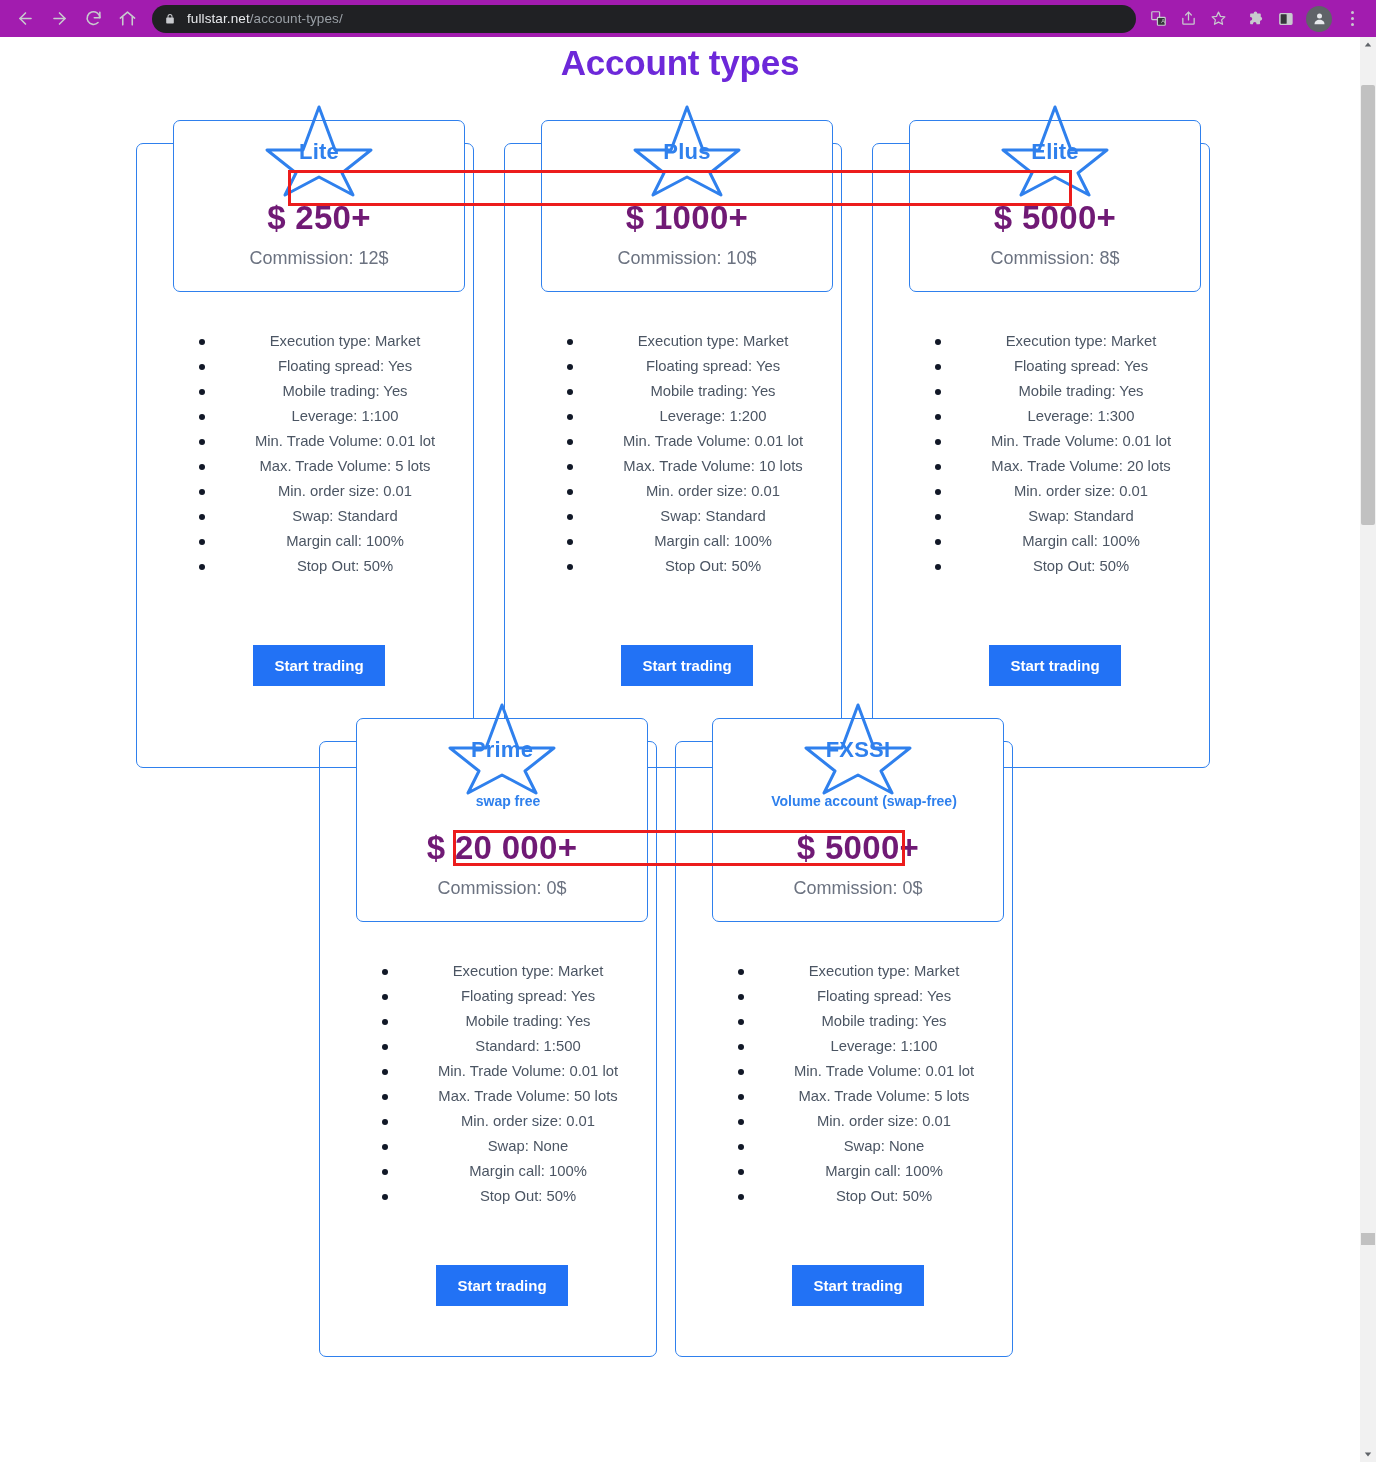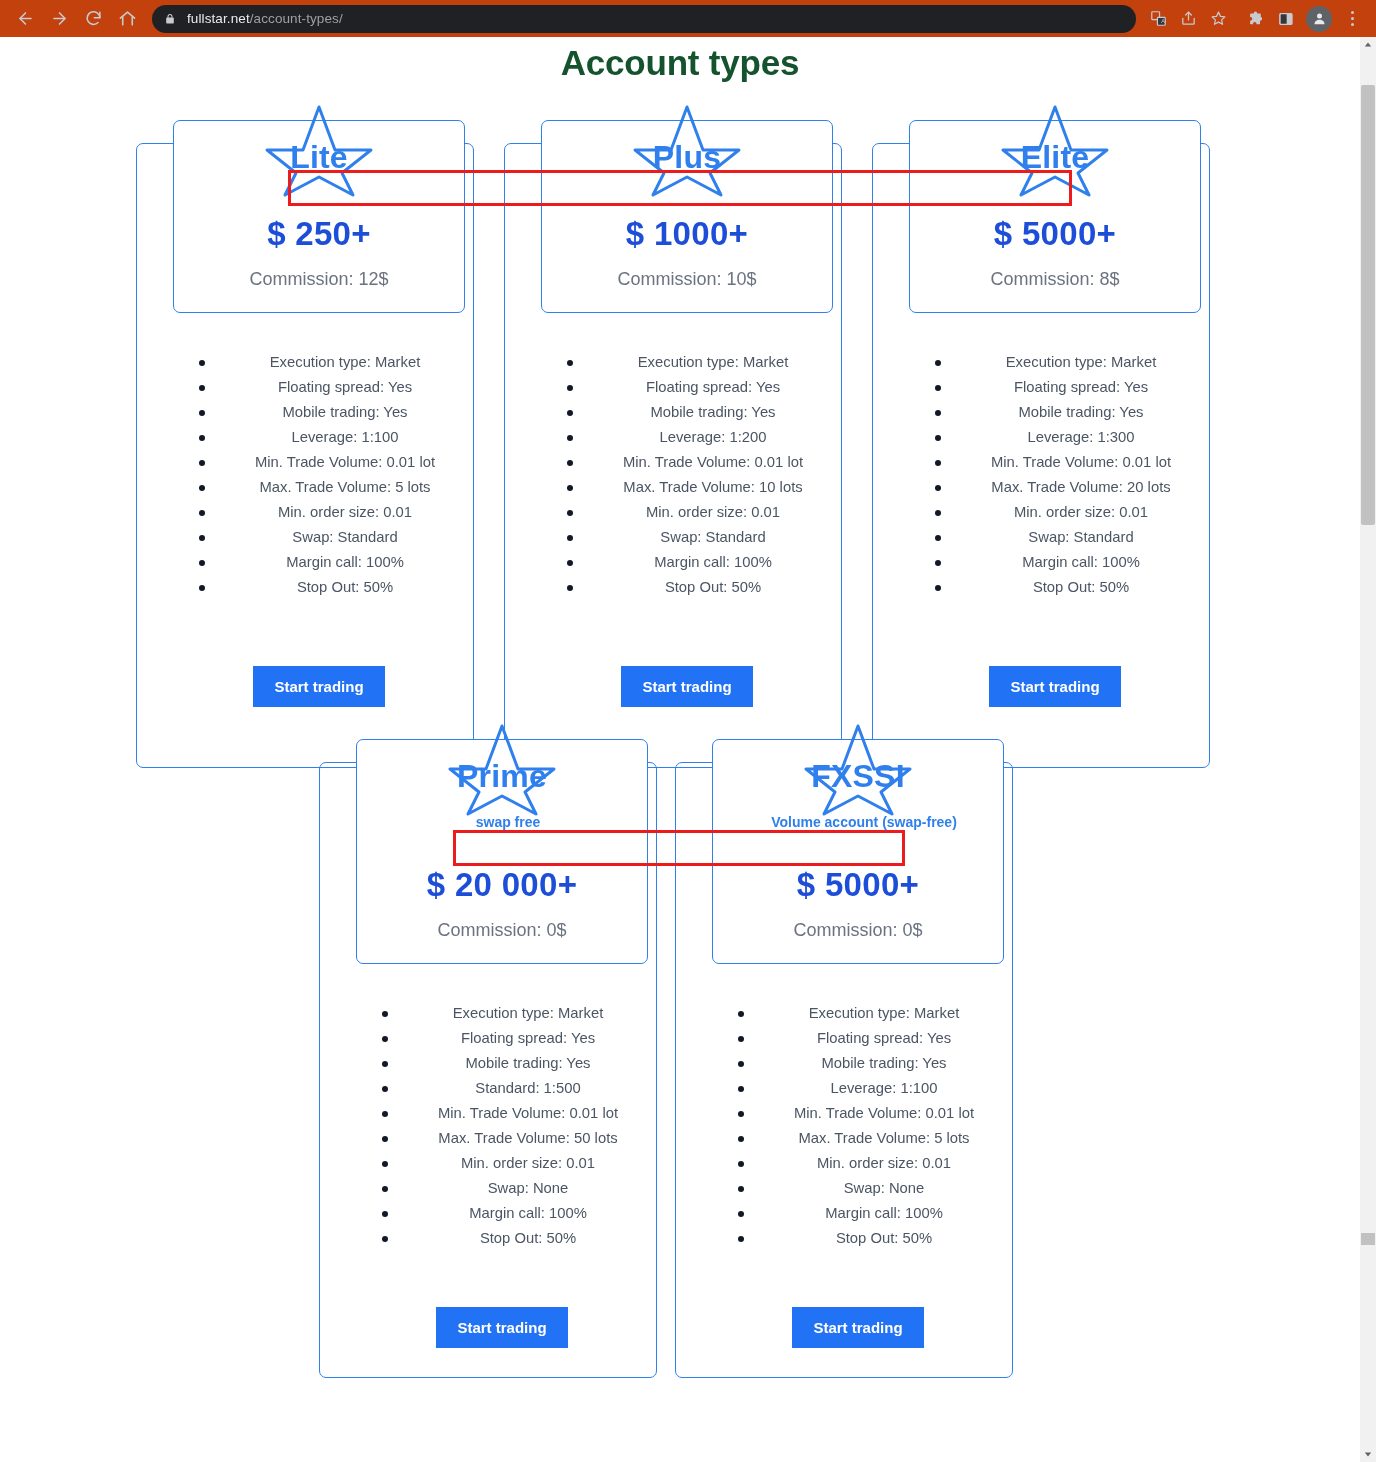--- a/index.html
+++ b/index.html
@@ -12,21 +12,21 @@
     overflow: hidden;
     position: relative;
   }
 
   
   .browser-bar {
     position: absolute;
     top: 0; left: 0;
     width: 1376px;
     height: 37px;
-    background: #c2410c;
+    background: #a21caf;
     display: flex;
     align-items: center;
     padding: 0 10px;
     z-index: 50;
   }
   .nav-btn {
     width: 30px; height: 30px;
     display: flex; align-items: center; justify-content: center;
     margin-right: 4px;
     border-radius: 50%;
@@ -80,21 +80,21 @@
     top: 37px; left: 0;
     width: 1360px;
     height: 1425px;
     background: #fff;
     overflow: hidden;
   }
   .page-title {
     text-align: center;
     font-size: 35px;
     font-weight: bold;
-    color: #14532d;
+    color: #6d28d9;
     margin: 0;
     padding-top: 6px;
     letter-spacing: -0.2px;
   }
 
   
   .row {
     position: relative;
     display: flex;
     justify-content: center;
@@ -139,38 +139,38 @@
   .star-svg {
     position: absolute;
     left: 50%;
     top: 0;
     transform: translateX(-50%);
   }
   .plan-name {
     position: absolute;
     left: 0; right: 0;
     top: 36px;
-    font-size: 32px;
+    font-size: 22px;
     font-weight: bold;
     color: #2f80ed;
     letter-spacing: .2px;
   }
   .plan-sub {
     position: absolute;
     left: 12px; right: 0;
     top: 92px;
     font-size: 14px;
     font-weight: bold;
     color: #2f80ed;
   }
   .price {
     font-size: 33px;
     font-weight: bold;
-    color: #1d4ed8;
-    margin: 16px;
+    color: #701a75;
+    margin: 0;
     letter-spacing: .3px;
   }
   .commission {
     font-size: 18px;
     color: #6b7280;
     margin: 11px 0 0 0;
   }
 
   .card-body {
     position: relative;

